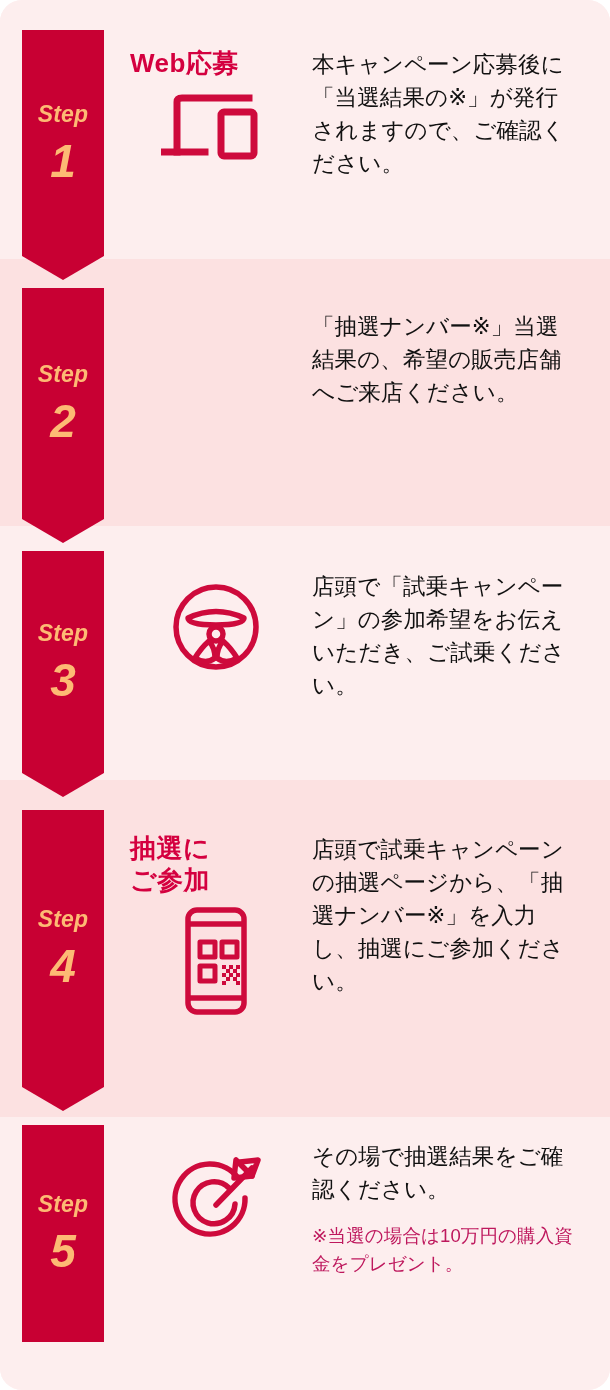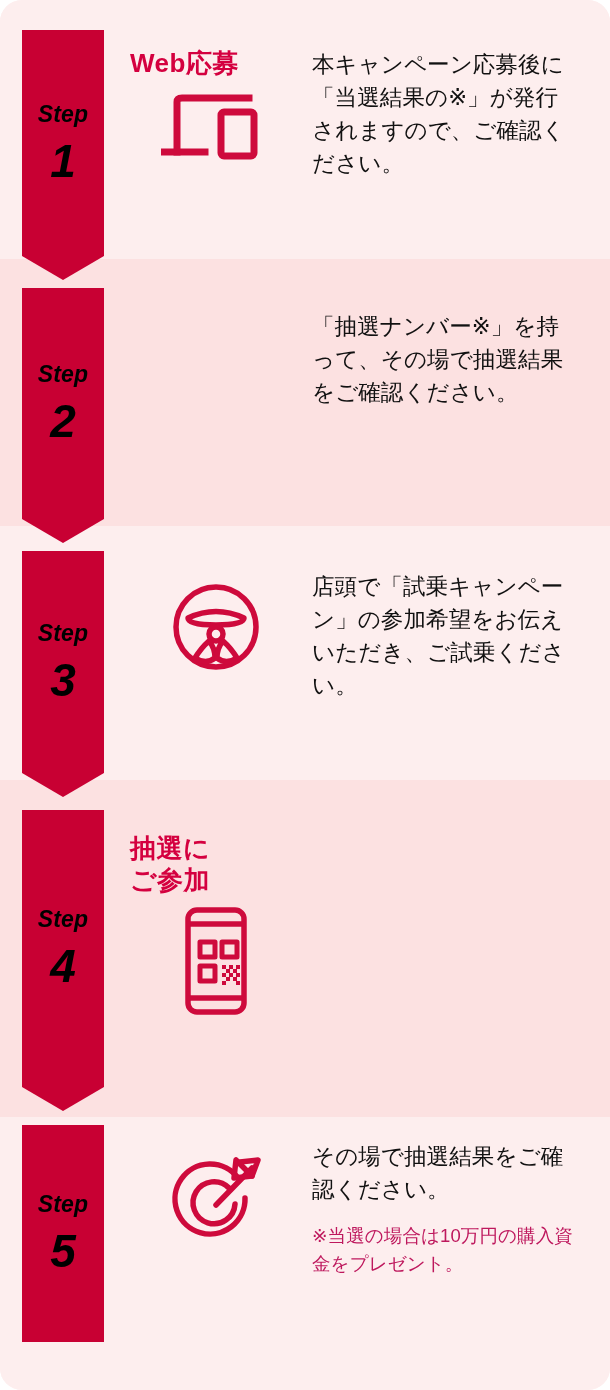--- a/index.html
+++ b/index.html
@@ -30,21 +30,21 @@
   }
   .step-row.bg-light { background: #fdeeee; }
   .step-row.bg-dark  { background: #fce1e1; }
 
   
   .step-banner {
     position: absolute;
     left: 22px;
     width: 82px;
     background: #c80033;
-    color: #000000;
+    color: #fdba74;
     text-align: center;
     z-index: 3;
   }
   .step-banner .banner-body {
     position: relative;
     width: 82px;
     background: #c80033;
     display: flex;
     flex-direction: column;
     align-items: center;
@@ -161,21 +161,21 @@
   <div class="step-banner" style="top:288px; height:231px;">
     <div class="banner-body">
       <div class="step-word">Step</div>
       <div class="step-num">2</div>
     </div>
     <div class="arrow-tip"></div>
   </div>
 
 
   <div class="step-desc" style="top:310px;">
-    <span class="body-text">「抽選ナンバー※」を持って、その場で抽選結果をご確認ください。</span>
+    <span class="body-text">「抽選ナンバー※」当選結果の、希望の販売店舗へご来店ください。</span>
   </div>
 
   <div class="step-row bg-light" style="top:526px; height:254px;"></div>
 
   <div class="step-banner" style="top:551px; height:222px;">
     <div class="banner-body">
       <div class="step-word">Step</div>
       <div class="step-num">3</div>
     </div>
     <div class="arrow-tip"></div>
@@ -229,20 +229,23 @@
           <rect x="54" y="67" width="4" height="4"></rect>
           <rect x="44" y="71" width="4" height="4"></rect>
           <rect x="51" y="71" width="4" height="4"></rect>
           <rect x="40" y="75" width="4" height="4"></rect>
           <rect x="54" y="75" width="4" height="4"></rect>
         </g>
       </svg>
     </div>
   </div>
 
+  <div class="step-desc" style="top:833px;">
+    <span class="body-text">店頭で試乗キャンペーンの抽選ページから、「抽選ナンバー※」を入力し、抽選にご参加ください。</span>
+  </div>
 
   <div class="step-row bg-light" style="top:1117px; height:273px;"></div>
 
   <div class="step-banner" style="top:1125px; height:217px;">
     <div class="banner-body">
       <div class="step-word">Step</div>
       <div class="step-num">5</div>
     </div>
   </div>
 

